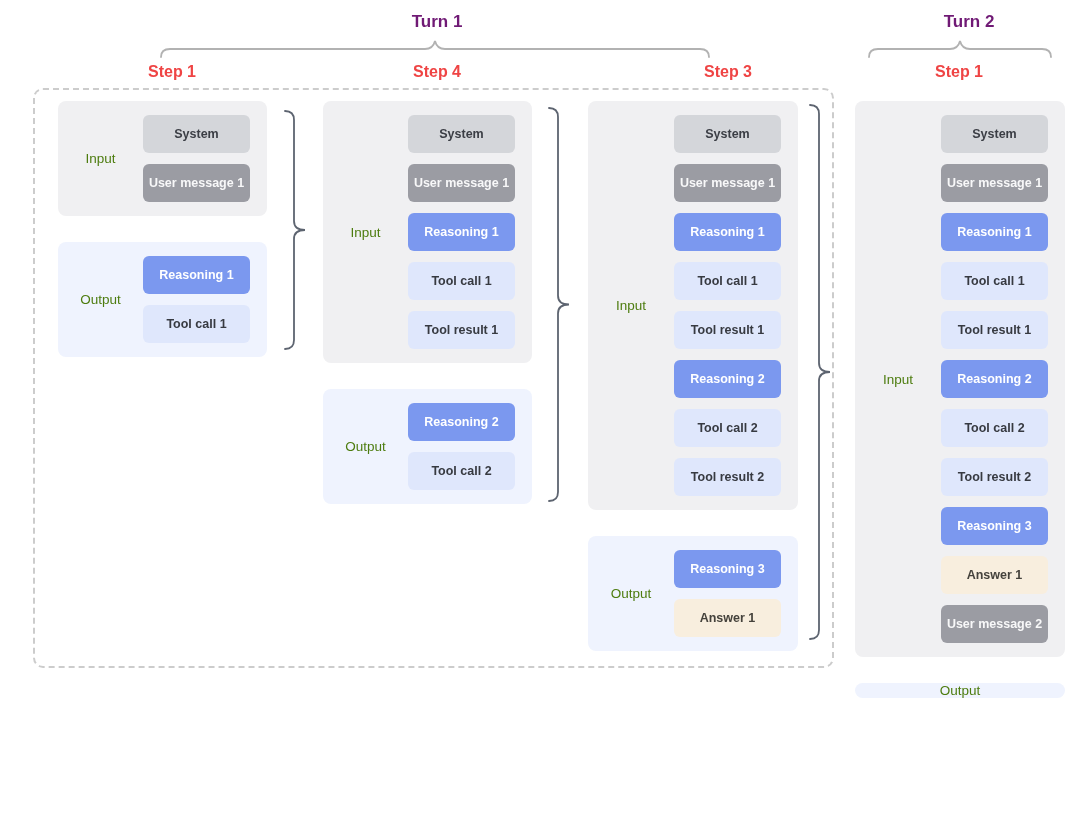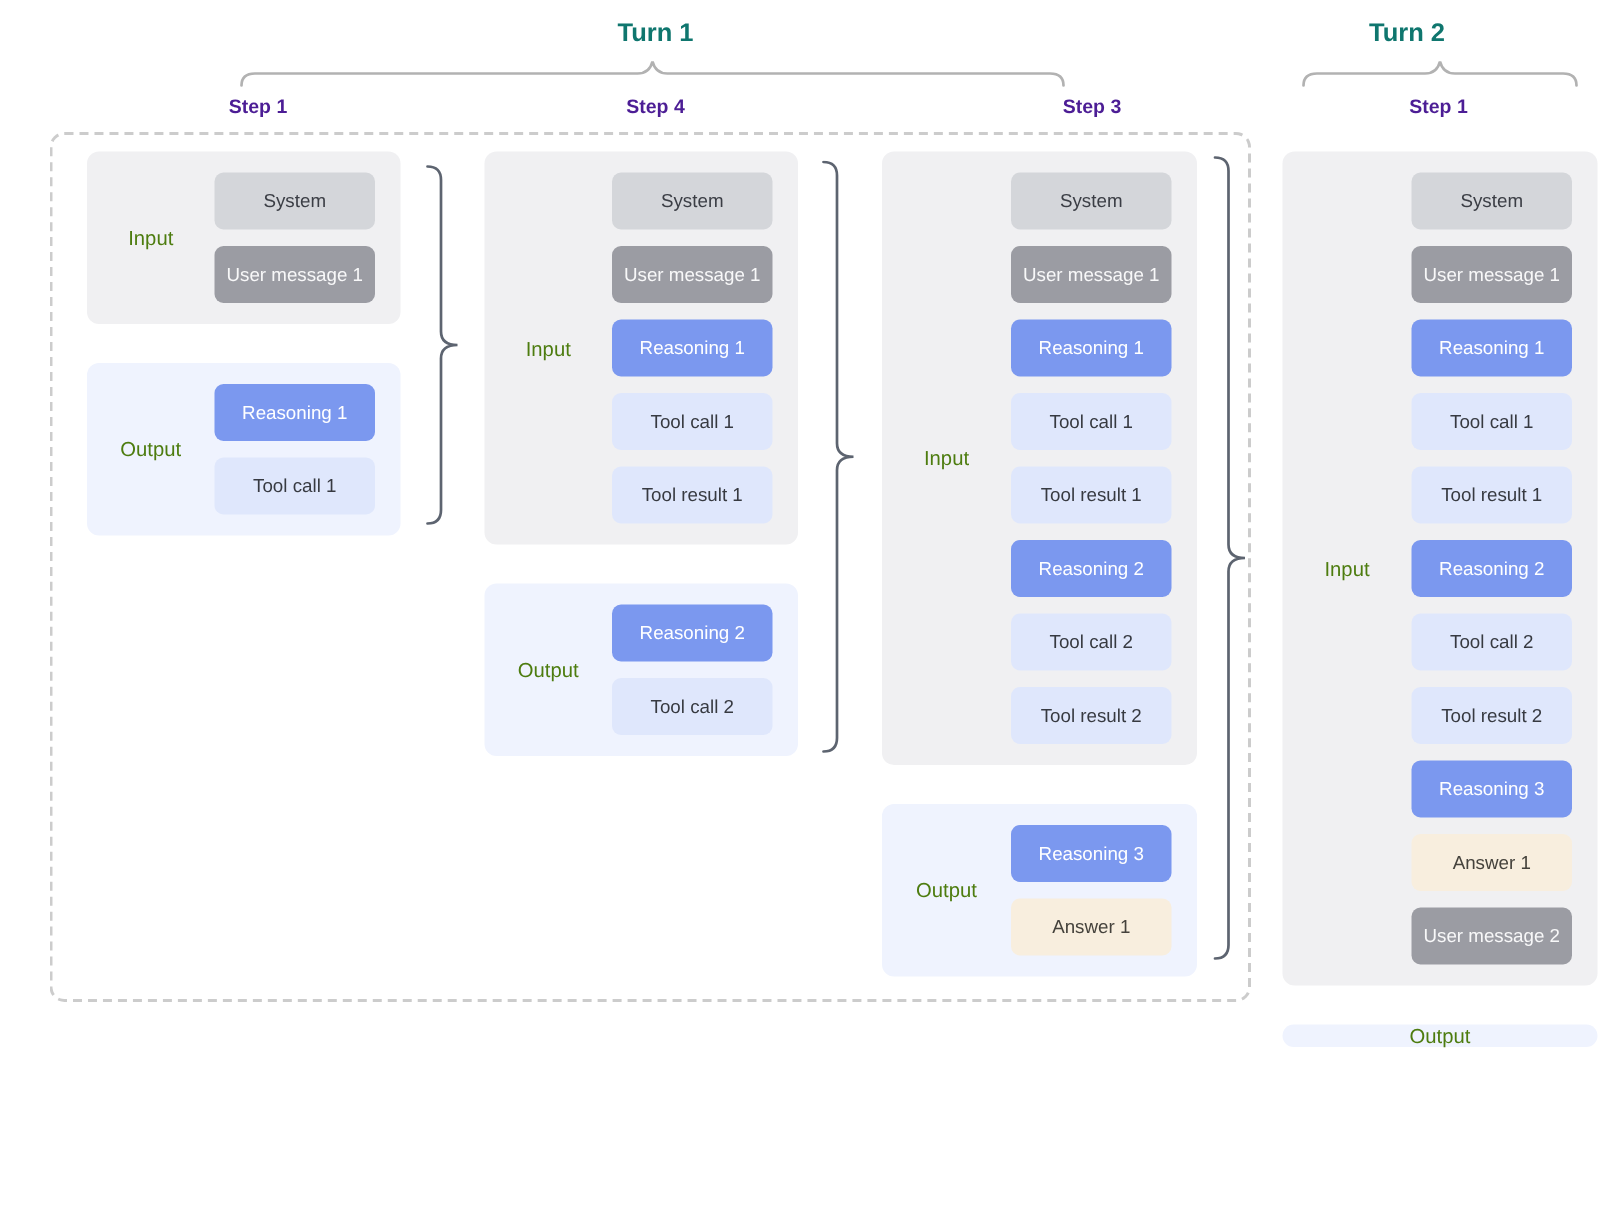--- a/index.html
+++ b/index.html
@@ -1,39 +1,39 @@
 <!DOCTYPE html>
 <html><head>
 <meta charset="utf-8">
 <style>
   html,body{margin:0;padding:0;background:#fff;}
   .canvas{position:relative;width:1080px;height:815px;background:#ffffff;
           font-family:"Liberation Sans","DejaVu Sans",sans-serif;overflow:hidden;}
   .turn-title{position:absolute;top:12px;width:200px;text-align:center;
-              font-size:17px;font-weight:700;color:#0f766e;}
+              font-size:17px;font-weight:700;color:#701a75;}
   .step-label{position:absolute;top:63px;width:120px;text-align:center;
-              font-size:13px;font-weight:700;color:#4c1d95;}
+              font-size:16px;font-weight:700;color:#ef4444;}
   .dashed-box{position:absolute;left:33px;top:88px;width:801px;height:580px;
               border:2px dashed #cccccc;border-radius:10px;box-sizing:border-box;}
   .col{position:absolute;top:101px;width:209px;}
   .panel{display:flex;align-items:center;border-radius:8px;background:#f0f0f2;}
   .panel--output{margin-top:26px;background:#eff3fe;}
   .panel-label{flex:1;text-align:center;font-size:13.5px;color:#4d7c0f;}
   .chip-list{display:flex;flex-direction:column;gap:11px;padding:14px 17px 14px 0;width:107px;flex:none;}
   .chip{height:38px;border-radius:6px;display:flex;align-items:center;justify-content:center;
-        font-size:12.5px;white-space:nowrap;}
+        font-size:12.5px;white-space:nowrap;font-weight:bold;}
   .brace{position:absolute;}
 </style>
 </head>
 <body>
 
 <div class="canvas" style="background: rgb(255, 255, 255);">
 
   <div class="turn-title" style="left:337px">Turn 1</div>
-  <div class="turn-title" style="left:838px">Turn 2</div>
+  <div class="turn-title" style="left:869px">Turn 2</div>
 
   <svg class="brace" style="left:160px;top:40px" width="550" height="18">
       <path d="M1 17 Q1 9 10 9 L265 9 Q273 9 275 1 Q277 9 285 9 L540 9 Q549 9 549 17" fill="none" stroke="#b2b2b2" stroke-width="1.8" stroke-linecap="round"></path>
     </svg>
   <svg class="brace" style="left:868px;top:40px" width="184" height="18">
       <path d="M1 17 Q1 9 10 9 L82 9 Q90 9 92 1 Q94 9 102 9 L174 9 Q183 9 183 17" fill="none" stroke="#b2b2b2" stroke-width="1.8" stroke-linecap="round"></path>
     </svg>
 
   <div class="step-label" style="left:112px">Step 1</div>
   <div class="step-label" style="left:377px">Step 4</div>

